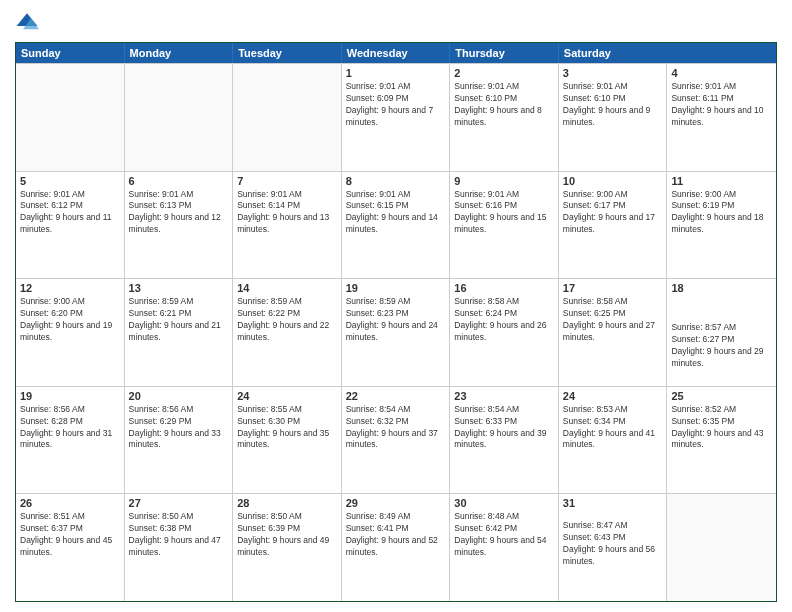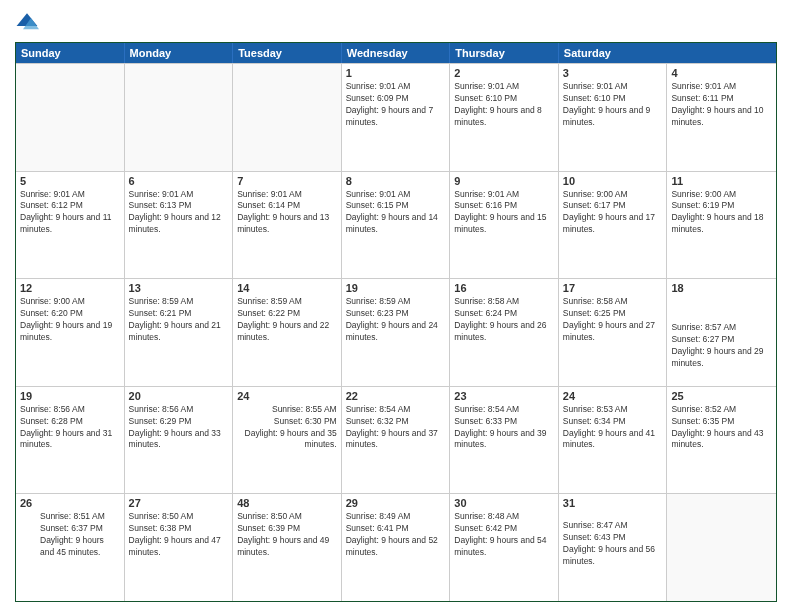--- a/index.html
+++ b/index.html
@@ -260,21 +260,21 @@
 Daylight: 9 hours and 31 minutes.</div>
           </div>
           <div class="cal-cell">
             <span class="day-num">20</span>
             <div class="cell-text" style="white-space: pre-line;">Sunrise: 8:56 AM
 Sunset: 6:29 PM
 Daylight: 9 hours and 33 minutes.</div>
           </div>
           <div class="cal-cell">
             <span class="day-num">24</span>
-            <div class="cell-text" style="white-space: pre-line; text-align: right;">Sunrise: 8:55 AM
+            <div class="cell-text" style="white-space: pre-line;">Sunrise: 8:55 AM
 Sunset: 6:30 PM
 Daylight: 9 hours and 35 minutes.</div>
           </div>
           <div class="cal-cell">
             <span class="day-num">22</span>
             <div class="cell-text" style="white-space: pre-line;">Sunrise: 8:54 AM
 Sunset: 6:32 PM
 Daylight: 9 hours and 37 minutes.</div>
           </div>
           <div class="cal-cell">
@@ -292,32 +292,32 @@
           <div class="cal-cell">
             <span class="day-num">25</span>
             <div class="cell-text" style="white-space: pre-line;">Sunrise: 8:52 AM
 Sunset: 6:35 PM
 Daylight: 9 hours and 43 minutes.</div>
           </div>
         </div>
         <div class="cal-row">
           <div class="cal-cell">
             <span class="day-num">26</span>
-            <div class="cell-text" style="white-space: pre-line; margin-left: 20px;">Sunrise: 8:51 AM
+            <div class="cell-text" style="white-space: pre-line;">Sunrise: 8:51 AM
 Sunset: 6:37 PM
 Daylight: 9 hours and 45 minutes.</div>
           </div>
           <div class="cal-cell">
             <span class="day-num">27</span>
             <div class="cell-text" style="white-space: pre-line;">Sunrise: 8:50 AM
 Sunset: 6:38 PM
 Daylight: 9 hours and 47 minutes.</div>
           </div>
           <div class="cal-cell">
-            <span class="day-num">48</span>
+            <span class="day-num">28</span>
             <div class="cell-text" style="white-space: pre-line;">Sunrise: 8:50 AM
 Sunset: 6:39 PM
 Daylight: 9 hours and 49 minutes.</div>
           </div>
           <div class="cal-cell">
             <span class="day-num">29</span>
             <div class="cell-text" style="white-space: pre-line;">Sunrise: 8:49 AM
 Sunset: 6:41 PM
 Daylight: 9 hours and 52 minutes.</div>
           </div>

